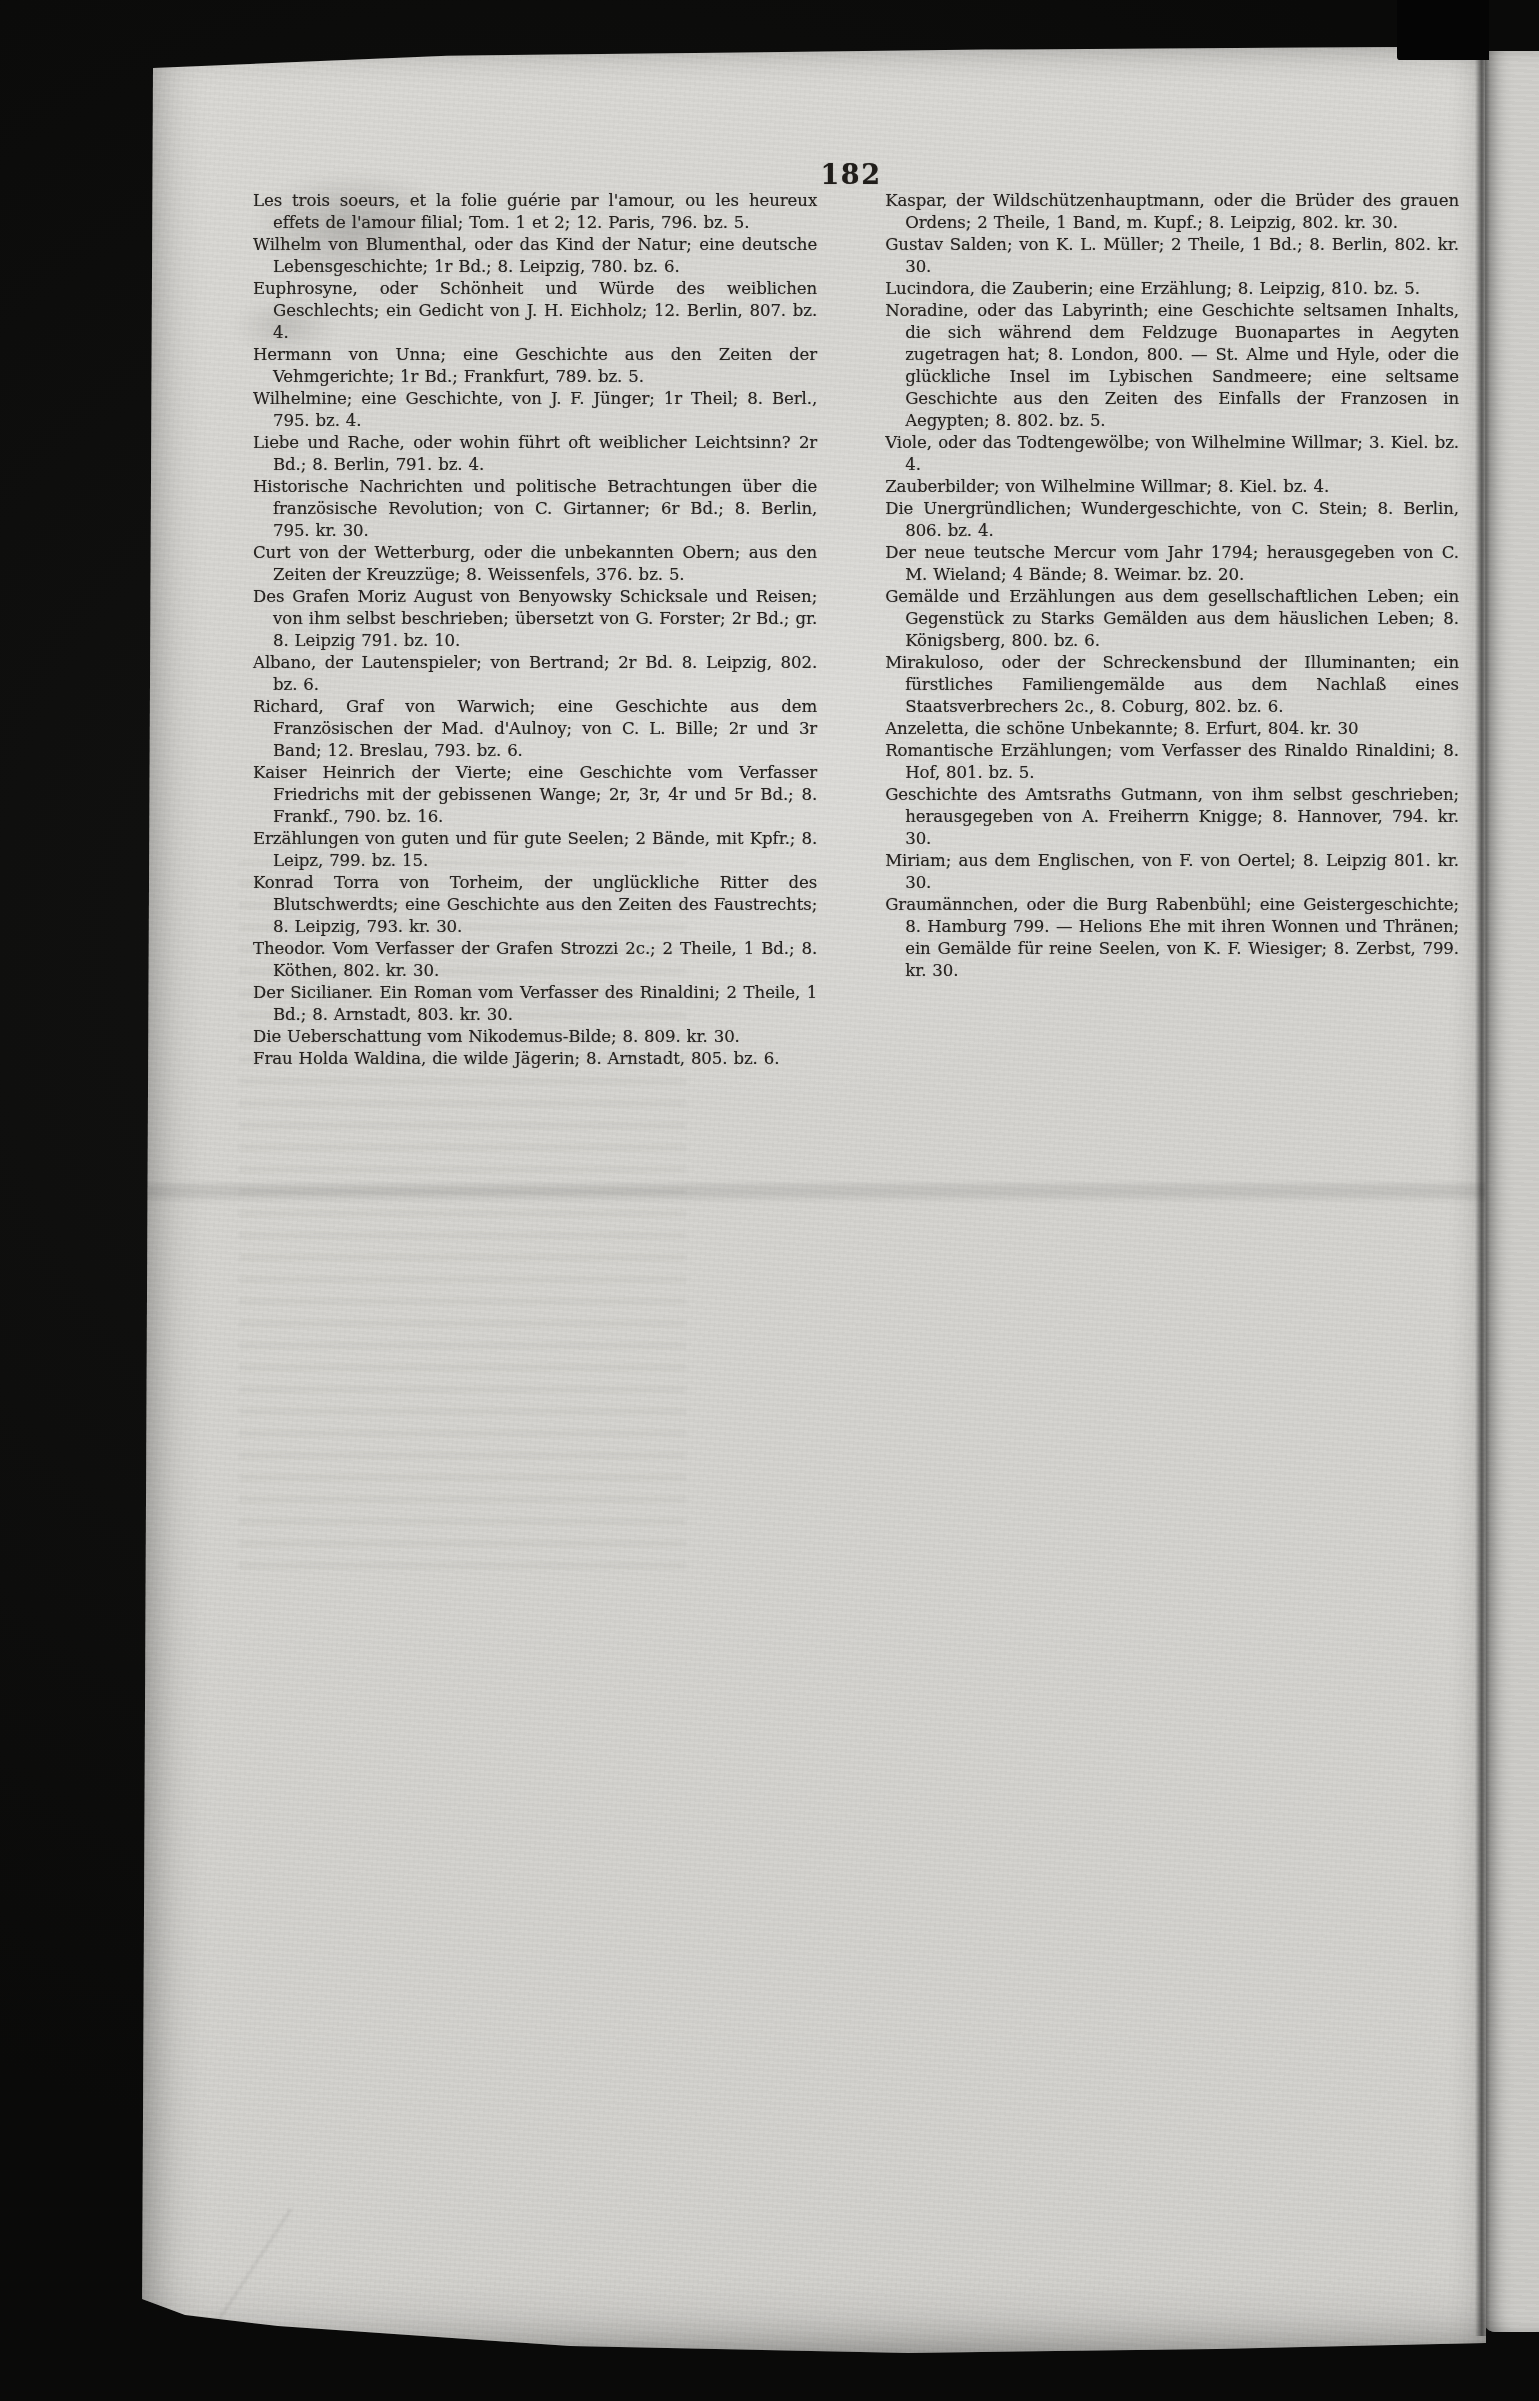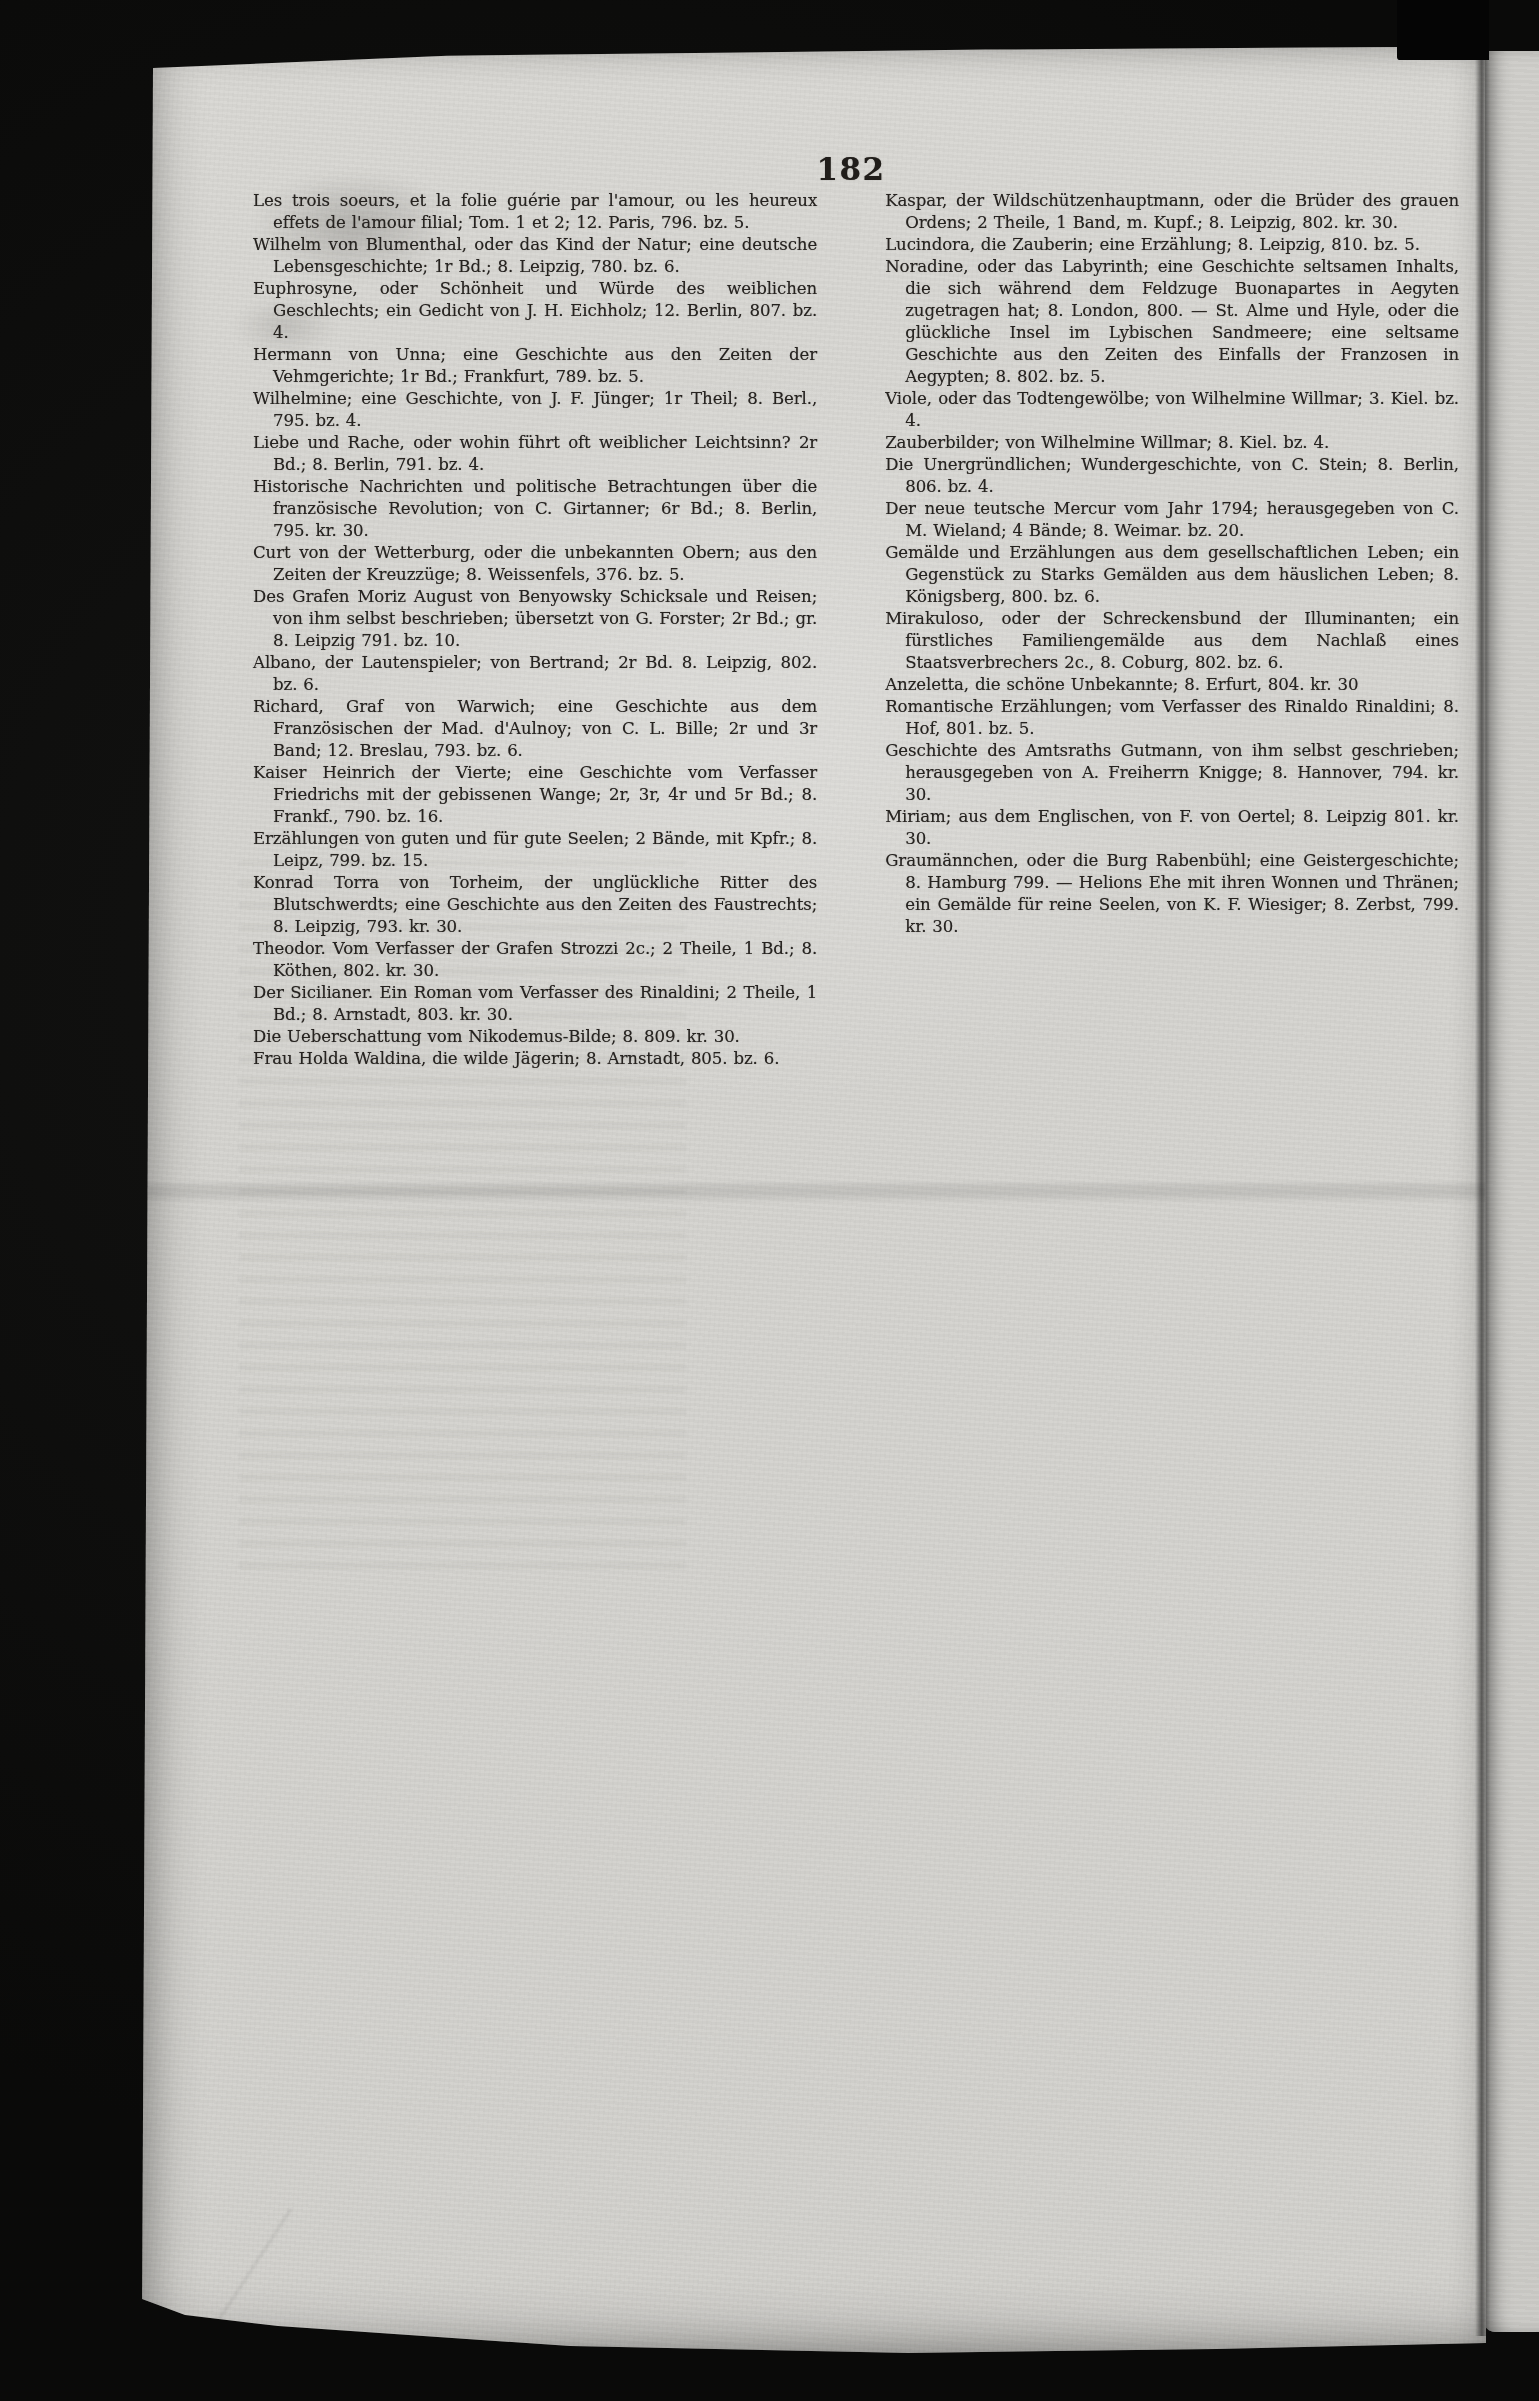--- a/index.html
+++ b/index.html
@@ -57,23 +57,23 @@
   }
   .fold-line {
     position: absolute; left: 99px; top: 2148px; width: 2.3px; height: 192px;
     background: rgba(0,0,0,0.10);
     transform: rotate(33deg);
     filter: blur(1.5px);
   }
 
   
   .page-number {
-    position: absolute; left: 662px; top: 106px; width: 100px;
+    position: absolute; left: 662px; top: 114px; width: 100px;
     text-align: center;
-    font-size: 31px; font-weight: 700; letter-spacing: 1.5px;
+    font-size: 27px; font-weight: 700; letter-spacing: 1.5px;
     color: #201d1a;
     text-shadow: 0 0 0.8px rgba(32,29,26,0.55);
   }
   .columns {
     position: absolute; left: 114px; top: 145px;
     width: 1206px;
     display: flex; gap: 28px;
     color: #262320;
     text-shadow: 0 0 0.8px rgba(35,32,28,0.45);
   }
@@ -144,20 +144,21 @@
         <p class="entry">Kaiser Heinrich der Vierte; eine Geschichte vom Verfasser Friedrichs mit der gebissenen Wange; 2r, 3r, 4r und 5r Bd.; 8. Frankf., 790. bz. 16.</p>
         <p class="entry">Erzählungen von guten und für gute Seelen; 2 Bände, mit Kpfr.; 8. Leipz, 799. bz. 15.</p>
         <p class="entry">Konrad Torra von Torheim, der unglückliche Ritter des Blutschwerdts; eine Geschichte aus den Zeiten des Faustrechts; 8. Leipzig, 793. kr. 30.</p>
         <p class="entry">Theodor. Vom Verfasser der Grafen Strozzi 2c.; 2 Theile, 1 Bd.; 8. Köthen, 802. kr. 30.</p>
         <p class="entry">Der Sicilianer. Ein Roman vom Verfasser des Rinaldini; 2 Theile, 1 Bd.; 8. Arnstadt, 803. kr. 30.</p>
         <p class="entry">Die Ueberschattung vom Nikodemus-Bilde; 8. 809. kr. 30.</p>
         <p class="entry">Frau Holda Waldina, die wilde Jägerin; 8. Arnstadt, 805. bz. 6.</p>
       </div>
     <div class="col col-right">
         <p class="entry">Kaspar, der Wildschützenhauptmann, oder die Brüder des grauen Ordens; 2 Theile, 1 Band, m. Kupf.; 8. Leipzig, 802. kr. 30.</p>
+        <p class="entry">Gustav Salden; von K. L. Müller; 2 Theile, 1 Bd.; 8. Berlin, 802. kr. 30.</p>
         <p class="entry">Lucindora, die Zauberin; eine Erzählung; 8. Leipzig, 810. bz. 5.</p>
         <p class="entry">Noradine, oder das Labyrinth; eine Geschichte seltsamen Inhalts, die sich während dem Feldzuge Buonapartes in Aegyten zugetragen hat; 8. London, 800. — St. Alme und Hyle, oder die glückliche Insel im Lybischen Sandmeere; eine seltsame Geschichte aus den Zeiten des Einfalls der Franzosen in Aegypten; 8. 802. bz. 5.</p>
         <p class="entry">Viole, oder das Todtengewölbe; von Wilhelmine Willmar; 3. Kiel. bz. 4.</p>
         <p class="entry">Zauberbilder; von Wilhelmine Willmar; 8. Kiel. bz. 4.</p>
         <p class="entry">Die Unergründlichen; Wundergeschichte, von C. Stein; 8. Berlin, 806. bz. 4.</p>
         <p class="entry">Der neue teutsche Mercur vom Jahr 1794; herausgegeben von C. M. Wieland; 4 Bände; 8. Weimar. bz. 20.</p>
         <p class="entry">Gemälde und Erzählungen aus dem gesellschaftlichen Leben; ein Gegenstück zu Starks Gemälden aus dem häuslichen Leben; 8. Königsberg, 800. bz. 6.</p>
         <p class="entry">Mirakuloso, oder der Schreckensbund der Illuminanten; ein fürstliches Familiengemälde aus dem Nachlaß eines Staatsverbrechers 2c., 8. Coburg, 802. bz. 6.</p>
         <p class="entry">Anzeletta, die schöne Unbekannte; 8. Erfurt, 804. kr. 30</p>
         <p class="entry">Romantische Erzählungen; vom Verfasser des Rinaldo Rinaldini; 8. Hof, 801. bz. 5.</p>

